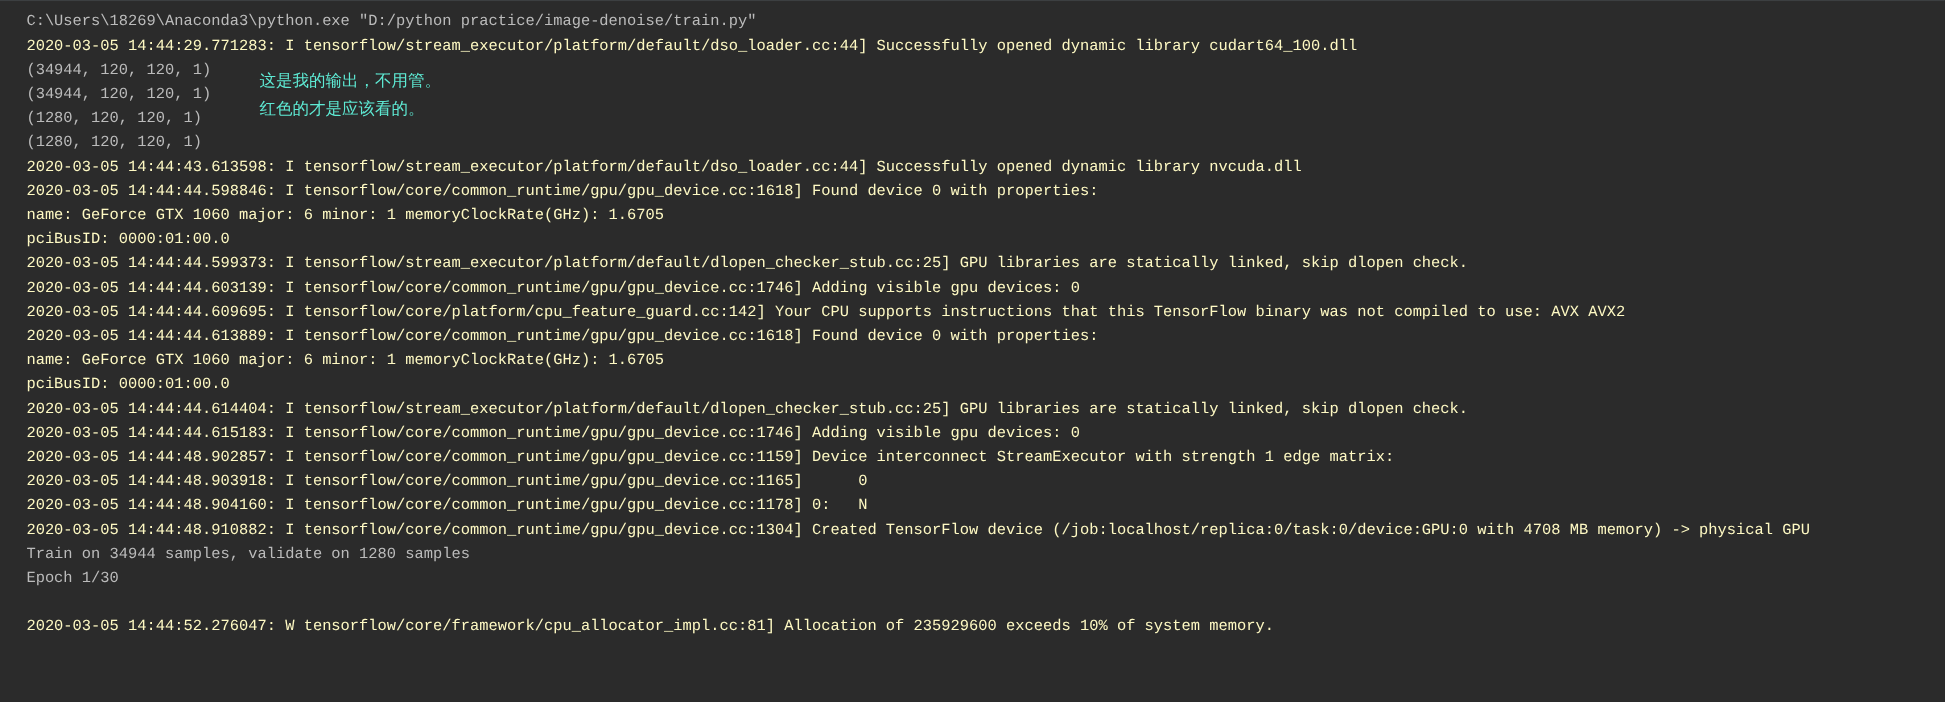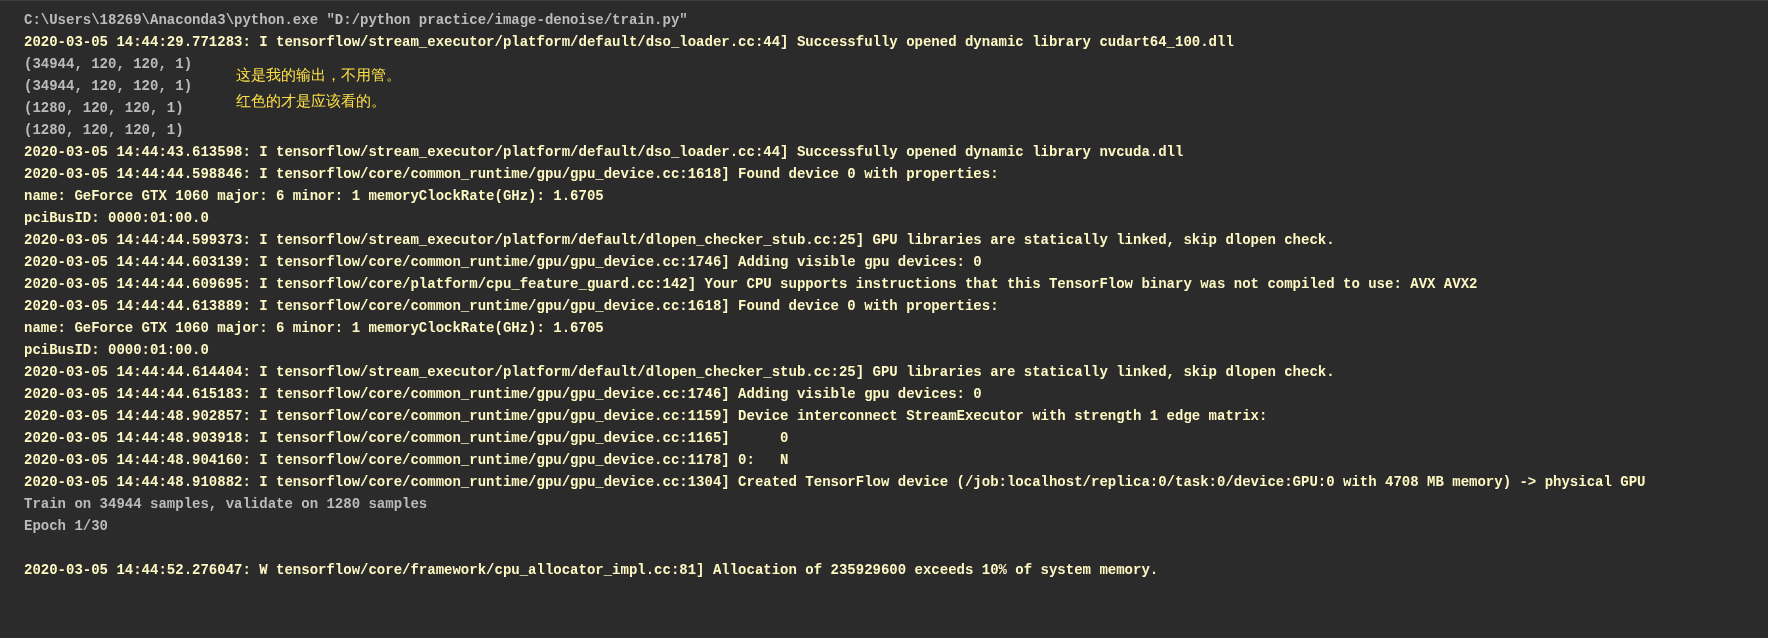--- a/index.html
+++ b/index.html
@@ -10,33 +10,32 @@
       line-height: 22px;
       color: #bbbbbb;
       width: 1768px;
       height: 638px;
       overflow: hidden;
       position: relative;
     }
     .console {
       padding: 8px 2px 0 0;
       white-space: pre;
-      font-weight: bold;
     }
     .line {
       padding-left: 24px;
       height: 22px;
       line-height: 22px;
     }
     .white { color: #bbbbbb; }
     .red { color: #fef9c3; }
     .annotation {
       position: absolute;
-      color: #fde047;
-      font-family: Liberation Serif, serif;
+      color: #5eead4;
+      font-family: Liberation Mono, monospace;
       font-size: 15px;
       line-height: 26px;
       left: 236px;
       top: 62px;
       width: 170px;
       white-space: normal;
     }
     .border-top {
       border-top: 1px solid #3c3f41;
     }

